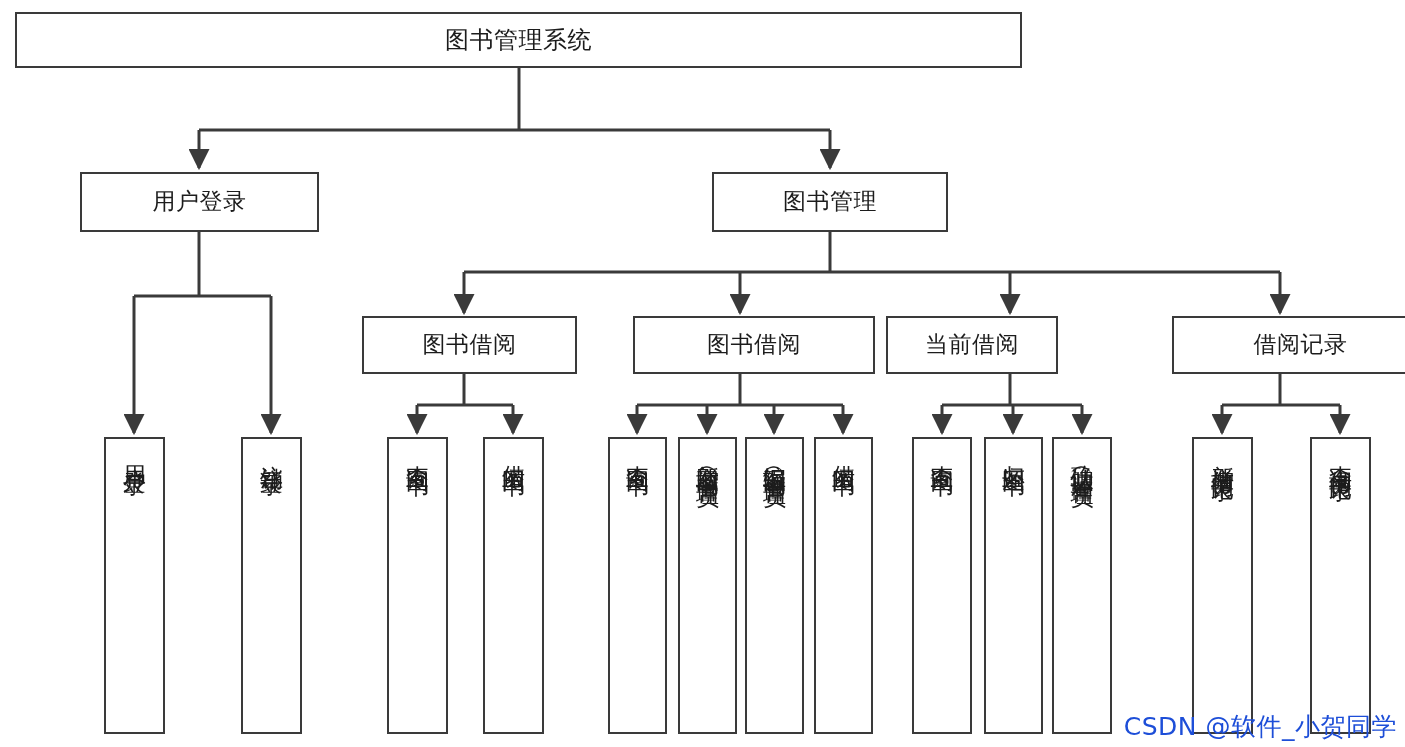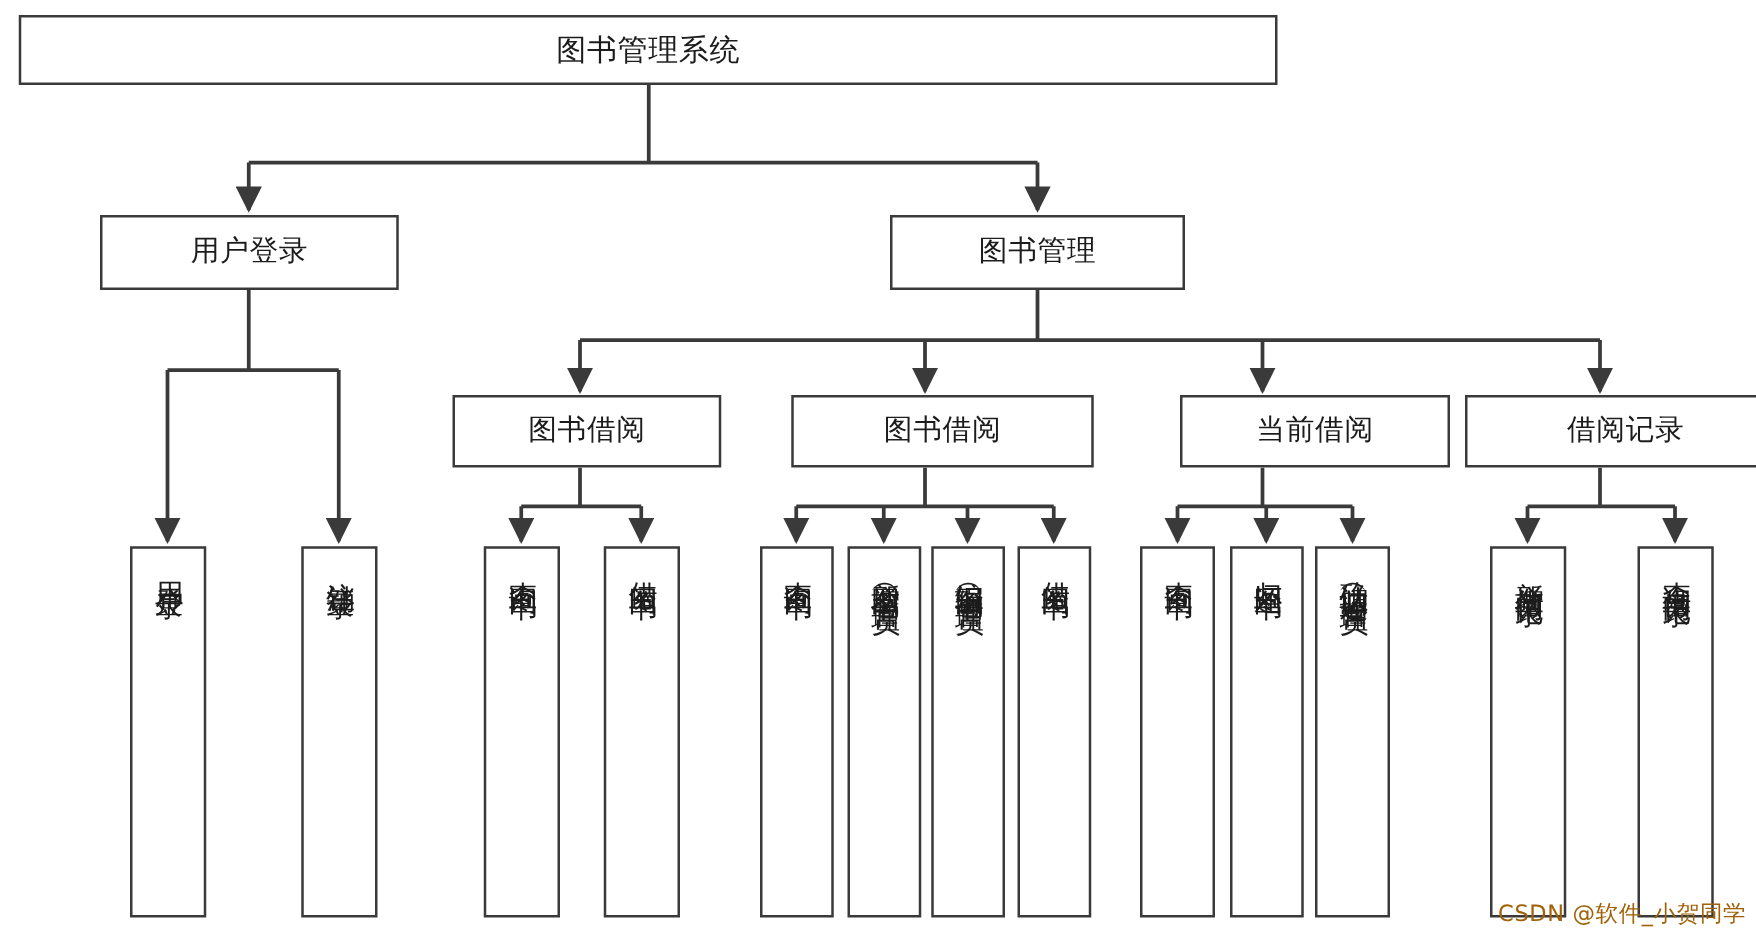--- a/index.html
+++ b/index.html
@@ -60,22 +60,22 @@
     line-height: 1;
     white-space: pre;
   }
   .node.vertical.tall-text {
     align-items: flex-start;
   }
   .watermark {
     position: absolute;
     right: 8px;
     bottom: 4px;
-    font-size: 18px;
-    color: #a16207;
+    font-size: 25px;
+    color: #1d4ed8;
     letter-spacing: 0.5px;
     z-index: 8;
     white-space: nowrap;
   }
 </style>
 </head>
 <body>
 
 <div id="diagram-root">
 
@@ -142,21 +142,21 @@
   </div>
 
   <div class="node horizontal" style="left:362px; top:316px; width:215px; height:58px;">
     <span class="label">图书借阅</span>
   </div>
 
   <div class="node horizontal" style="left:633px; top:316px; width:242px; height:58px;">
     <span class="label">图书借阅</span>
   </div>
 
-  <div class="node horizontal" style="left:944px; top:316px; width:216px; height:58px;">
+  <div class="node horizontal" style="left:886px; top:316px; width:172px; height:58px;">
     <span class="label">当前借阅</span>
   </div>
 
   <div class="node horizontal" style="left:1172px; top:316px; width:257px; height:58px;">
     <span class="label">借阅记录</span>
   </div>
 
   <div class="node vertical" style="left:104px; top:437px; width:61px; height:297px;">
     <span class="label">用户登录</span>
   </div>

